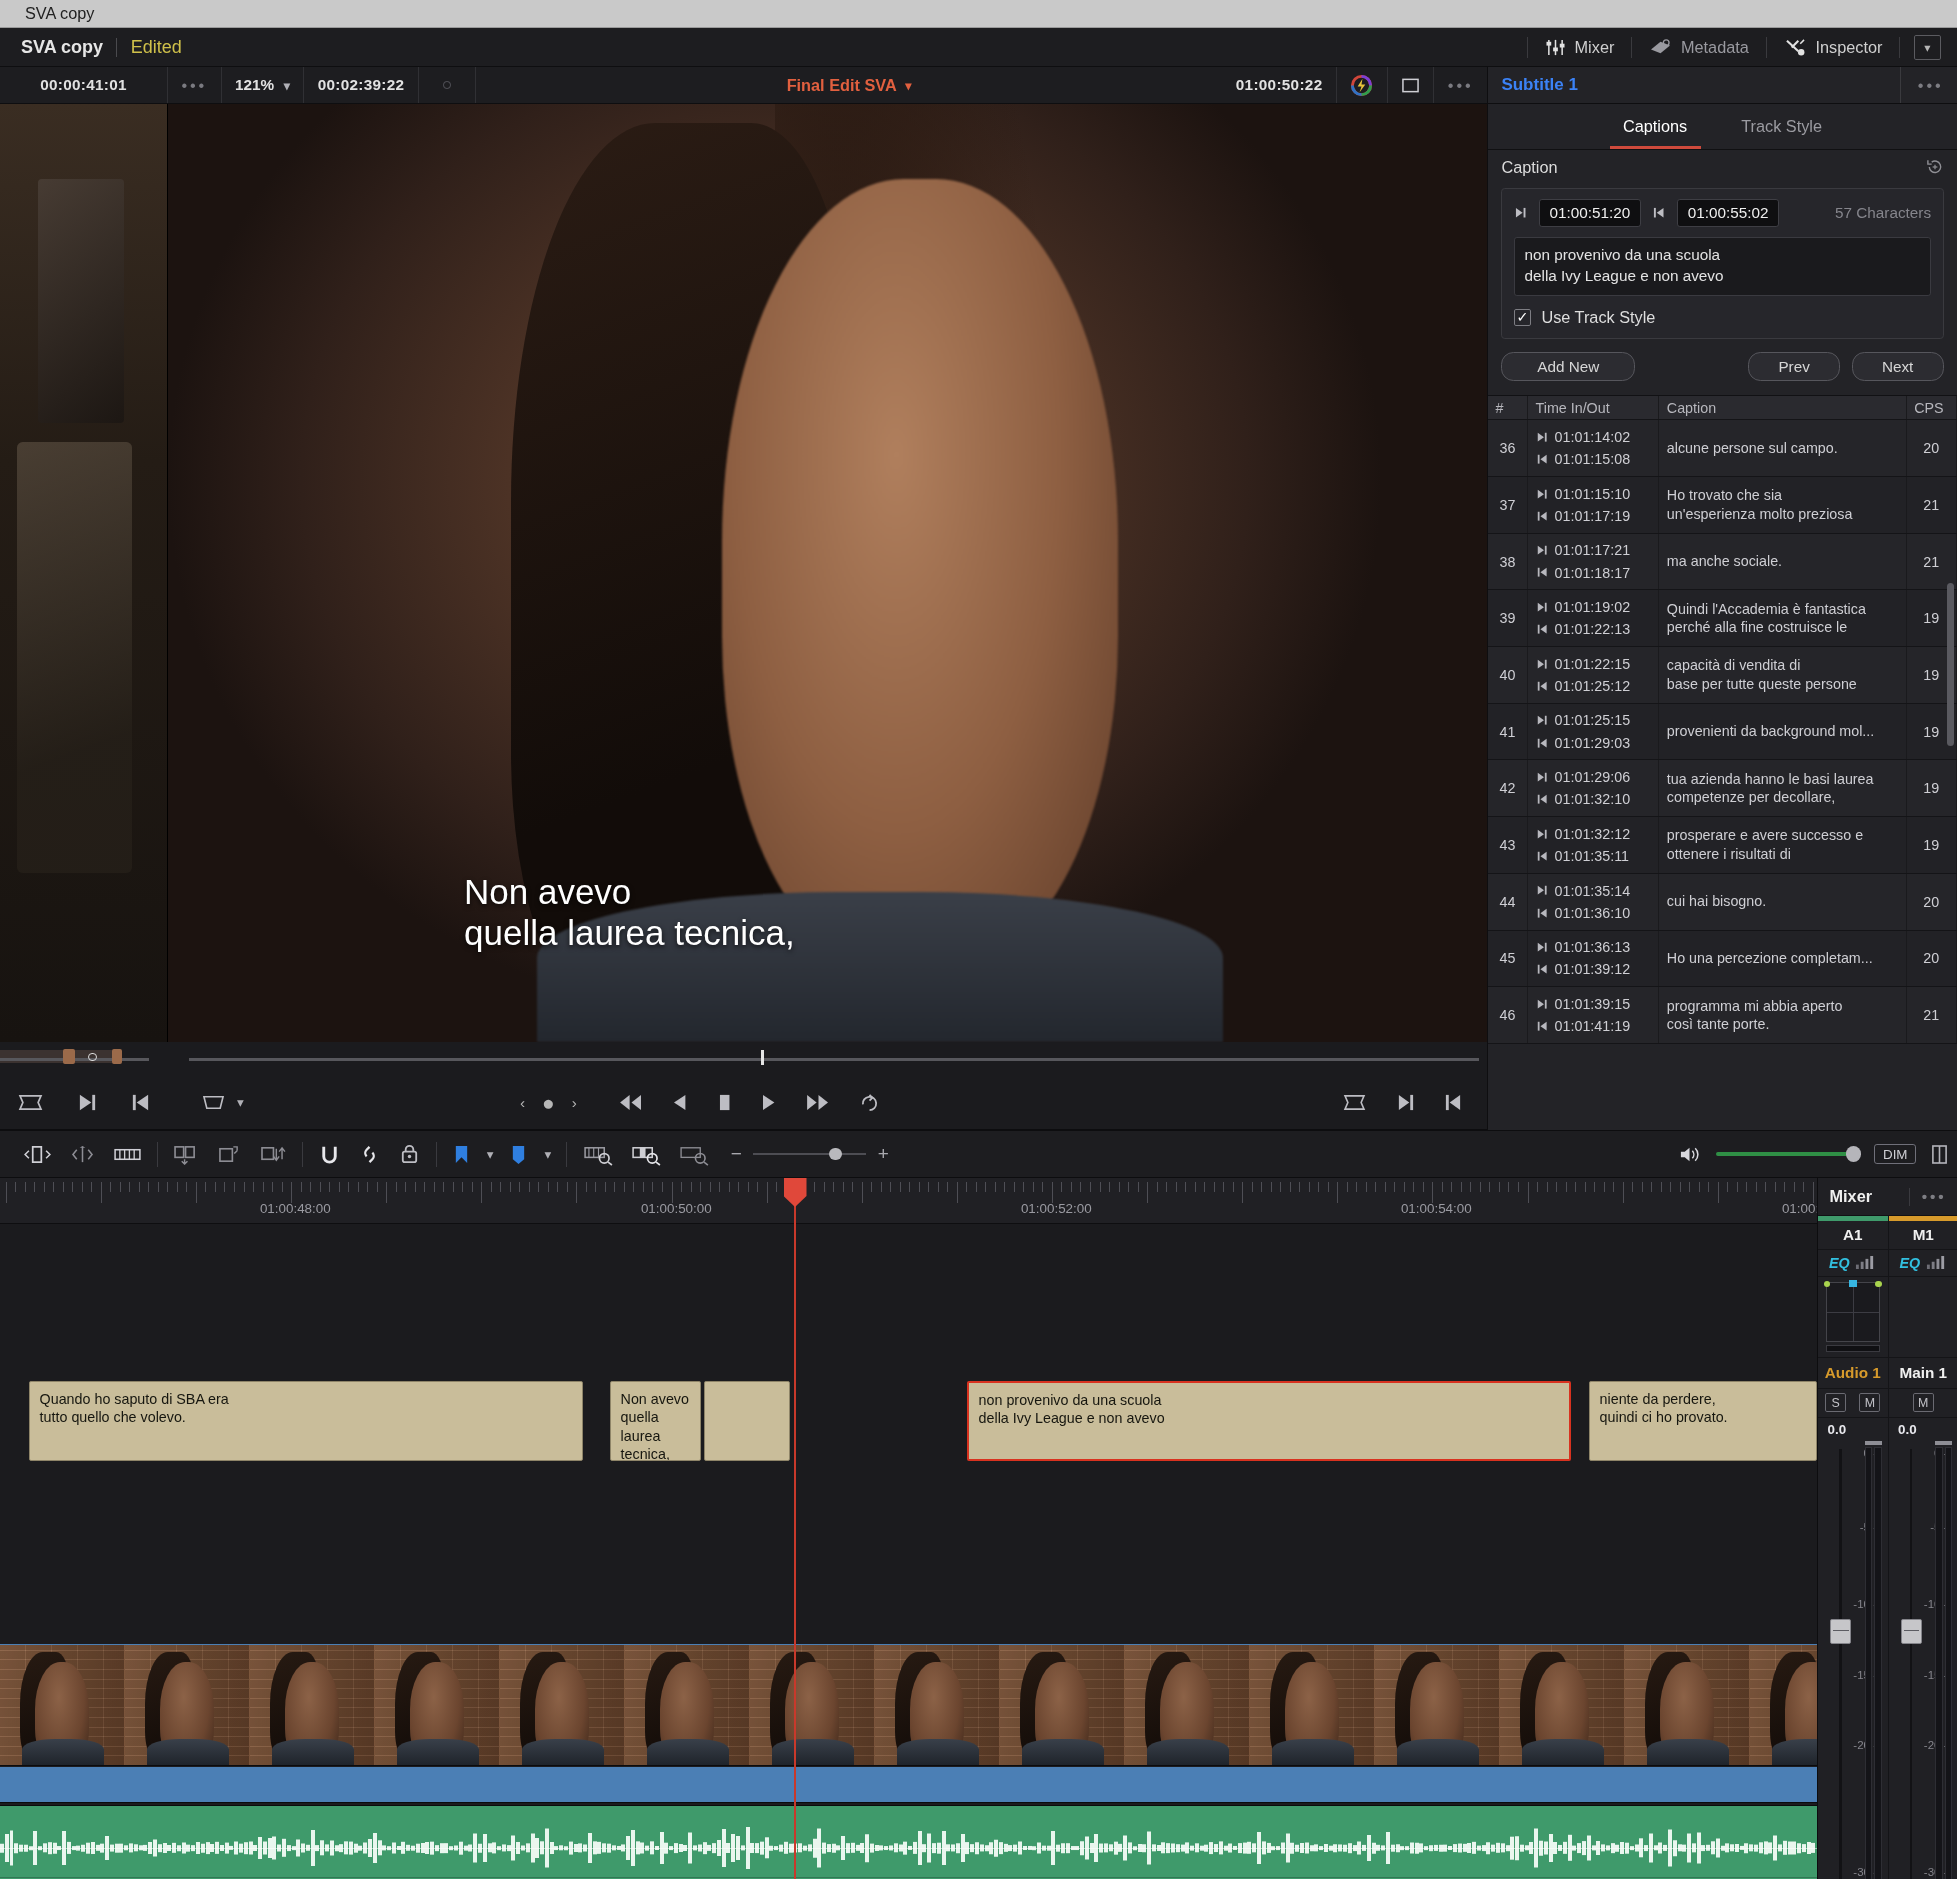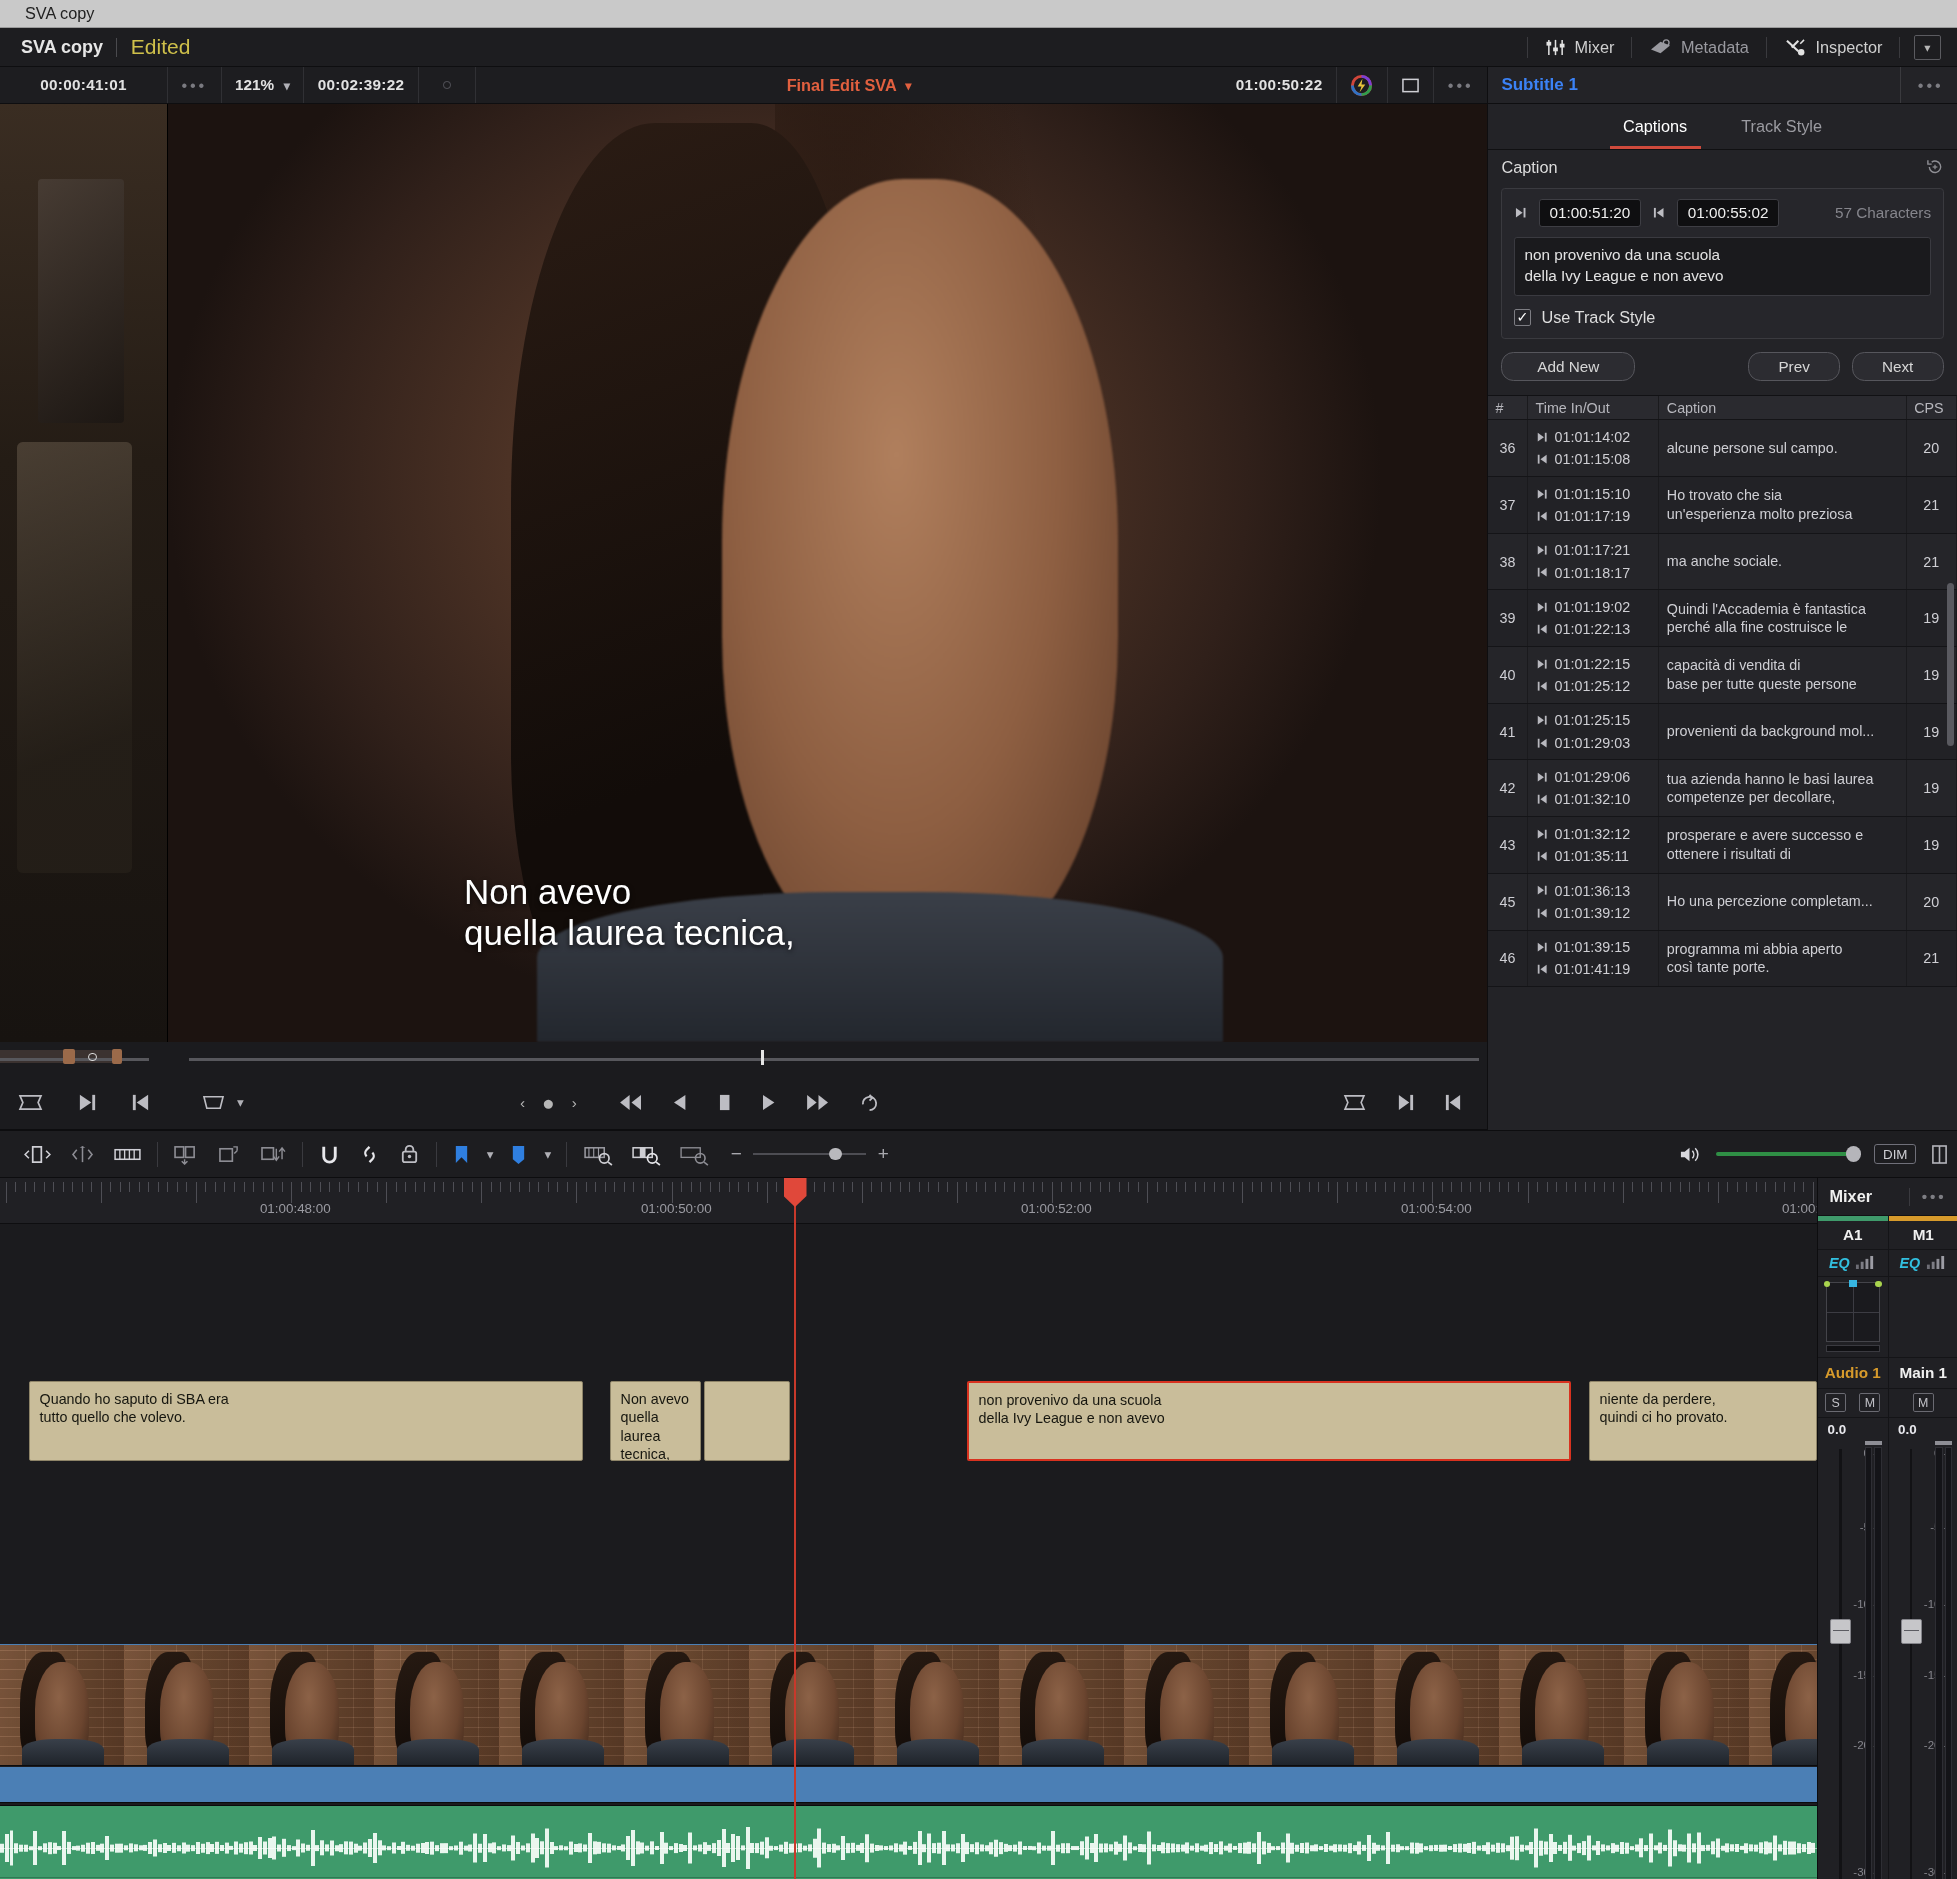--- a/index.html
+++ b/index.html
@@ -16,21 +16,21 @@
     display:flex; align-items:center; padding-left:25px;
     font-size:16.3px; border-bottom:1px solid #9a9a9a;
   }
   
   .app-header{
     height:39px; background:#1d1d20; display:flex; align-items:center;
     padding:0 7.6px; border-bottom:1px solid #0e0e10;
   }
   .proj-name{ font-size:18px; font-weight:bold; color:#e6e6e6; margin-left:13.4px;}
   .proj-sep{ width:1px; height:19px; background:#4a4a4e; margin:0 13.4px;}
-  .proj-state{ font-size:21px; color:#cfc04a;}
+  .proj-state{ font-size:18px; color:#cfc04a;}
   .hdr-right{ margin-left:auto; display:flex; align-items:center; height:100%;}
   .hdr-btn{
     display:flex; align-items:center; gap:8.6px; padding:0 17px; height:32.5px;
     font-size:16.3px; color:#cfcfcf;
   }
   .hdr-div{ width:1px; height:21px; background:#3a3a3e;}
   .hdr-caret{
     width:27px; height:25px; border:1px solid #5b5b60; border-radius:1.9px;
     display:flex; align-items:center; justify-content:center; margin:0 9.6px 0 13.4px;
     font-size:12.4px; color:#b5b5b5;
@@ -740,20 +740,45 @@
                       <path d="M12 2 L5 7 L12 12 Z" fill="#b8b8be"></path>
                       <rect x="2" y="2" width="2" height="10" fill="#b8b8be"></rect>
                     </svg>
                   </span>
                   <span>01:01:35:11</span>
                 </div>
               </td>
               <td class="cap-cell">prosperare e avere successo e
 ottenere i risultati di</td>
               <td class="cps">19</td>
+            </tr>
+            <tr>
+              <td class="num">44</td>
+              <td>
+                <div class="tline">
+                  <span>
+                    <svg width="12.4" height="12.4" viewBox="0 0 14 14">
+                      <path d="M2 2 L9 7 L2 12 Z" fill="#b8b8be"></path>
+                      <rect x="10" y="2" width="2" height="10" fill="#b8b8be"></rect>
+                    </svg>
+                  </span>
+                  <span>01:01:35:14</span>
+                </div>
+                <div class="tline">
+                  <span>
+                    <svg width="12.4" height="12.4" viewBox="0 0 14 14">
+                      <path d="M12 2 L5 7 L12 12 Z" fill="#b8b8be"></path>
+                      <rect x="2" y="2" width="2" height="10" fill="#b8b8be"></rect>
+                    </svg>
+                  </span>
+                  <span>01:01:36:10</span>
+                </div>
+              </td>
+              <td class="cap-cell">cui hai bisogno.</td>
+              <td class="cps">20</td>
             </tr>
             <tr>
               <td class="num">45</td>
               <td>
                 <div class="tline">
                   <span>
                     <svg width="12.4" height="12.4" viewBox="0 0 14 14">
                       <path d="M2 2 L9 7 L2 12 Z" fill="#b8b8be"></path>
                       <rect x="10" y="2" width="2" height="10" fill="#b8b8be"></rect>
                     </svg>

